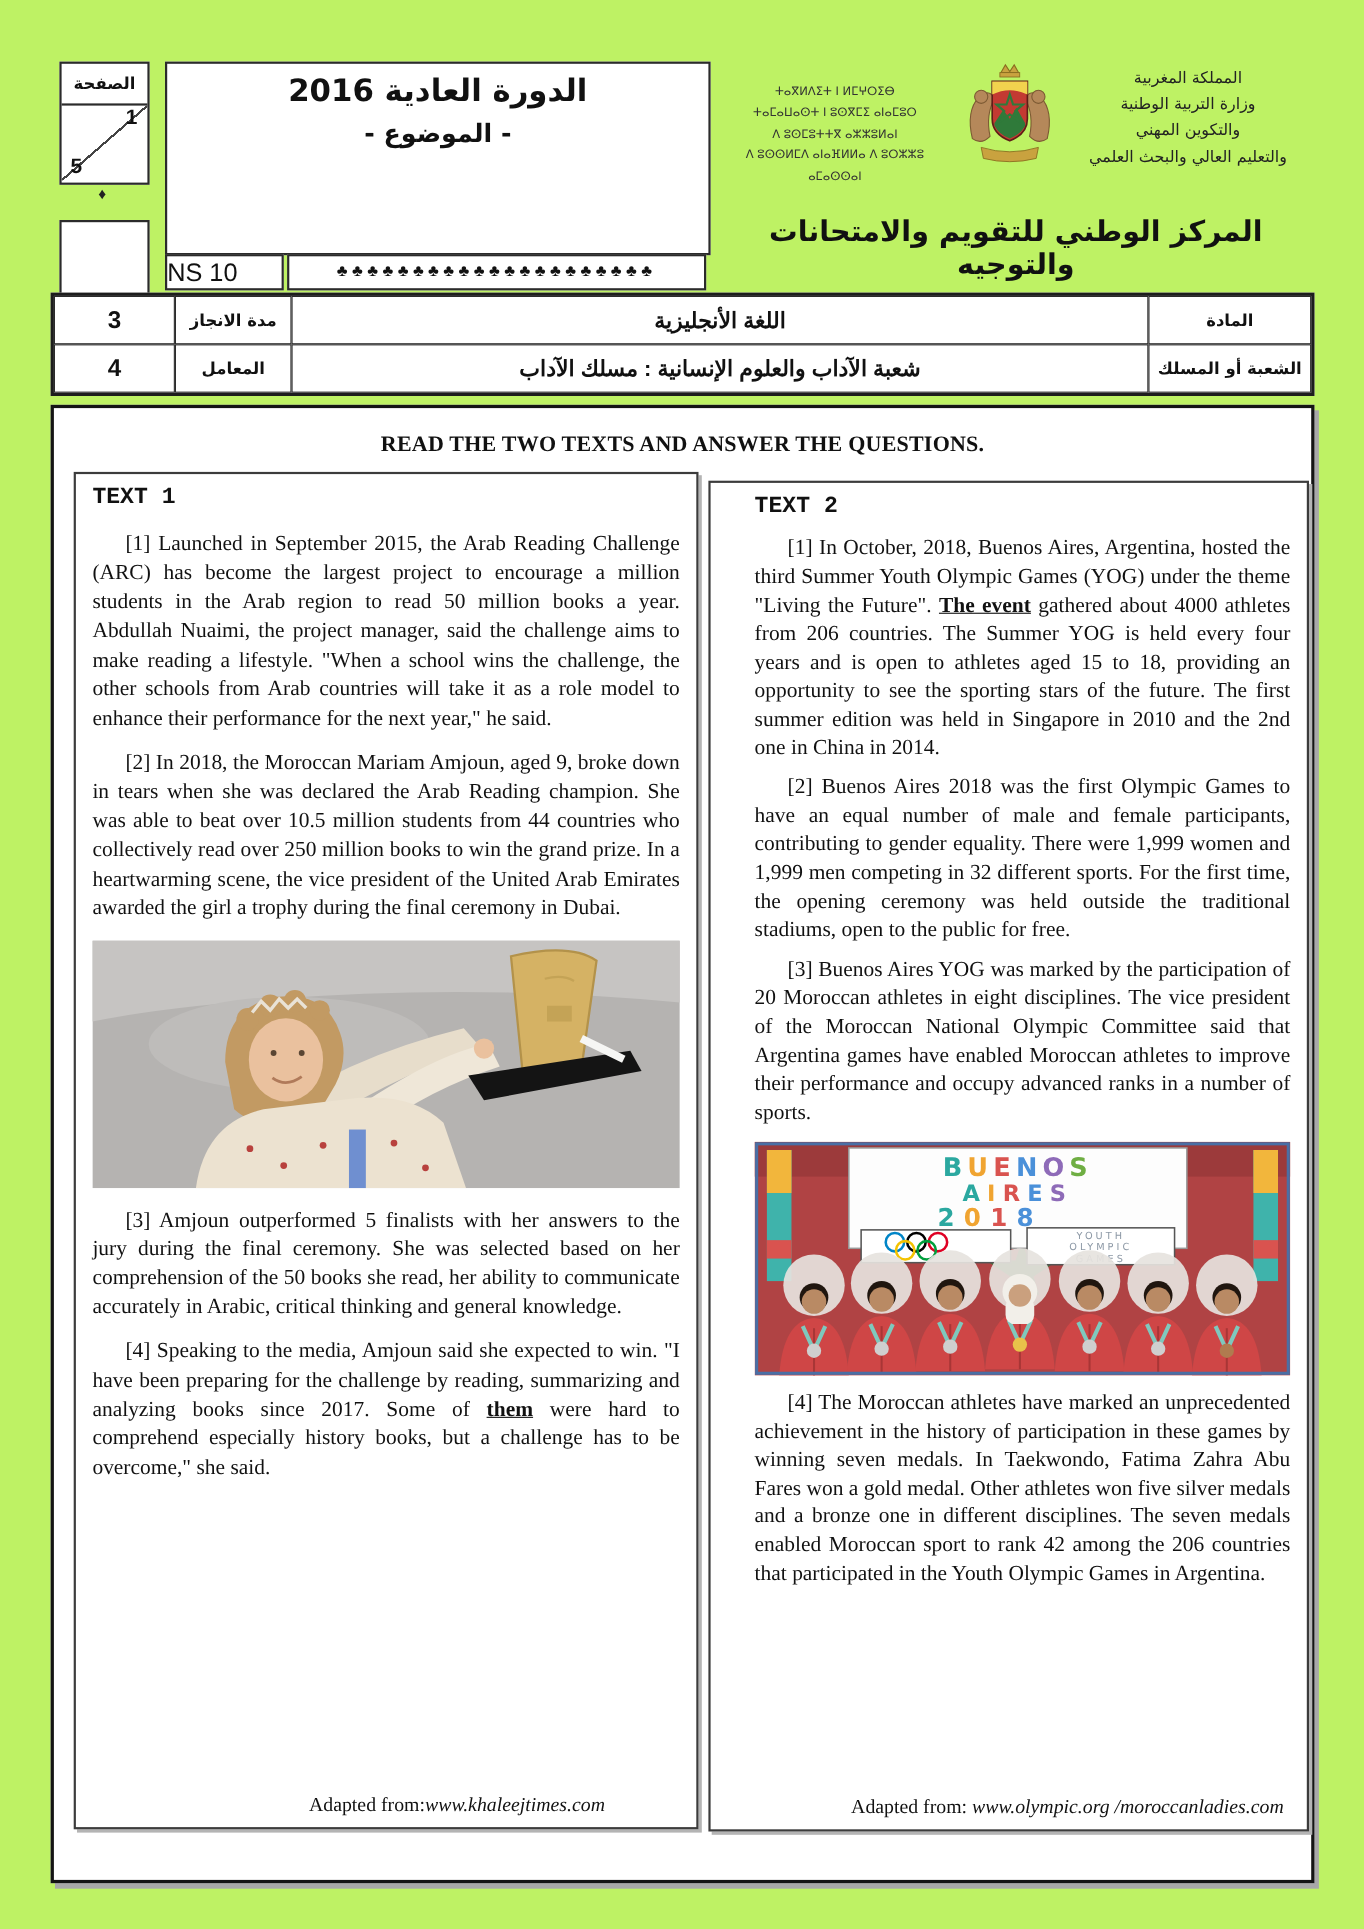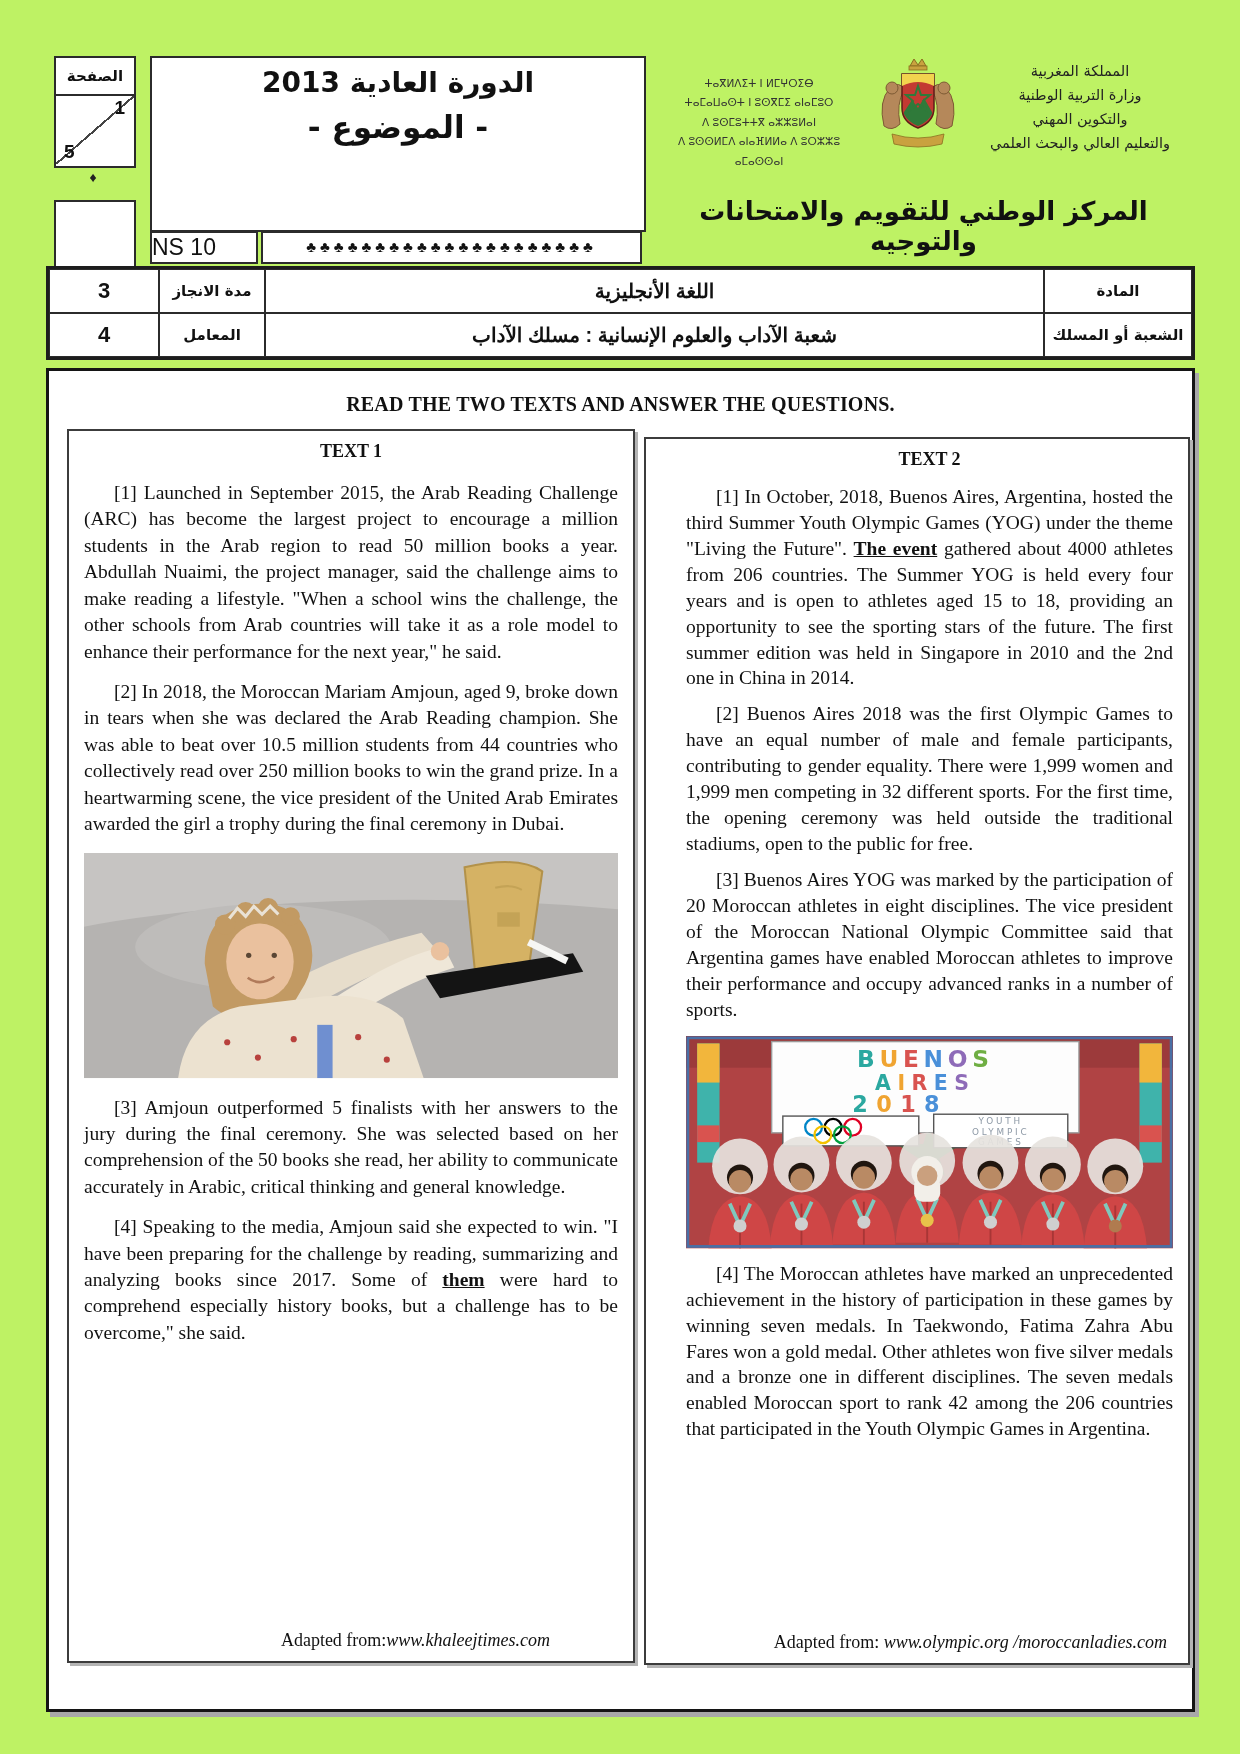--- a/index.html
+++ b/index.html
@@ -14,21 +14,21 @@
         background:linear-gradient(to bottom right,transparent calc(50% - 1px),#444 calc(50% - 1px),#444 calc(50% + 1px),transparent calc(50% + 1px));}
   .pagebox-diag .num-top{position:absolute;top:1px;right:9px;font-family:"Liberation Sans",sans-serif;font-weight:bold;font-size:19px;}
   .pagebox-diag .num-bot{position:absolute;bottom:1px;left:8px;font-family:"Liberation Sans",sans-serif;font-weight:bold;font-size:19px;}
   .diamond{position:absolute;left:54px;top:170px;width:78px;text-align:center;font-size:14px;color:#222;}
   .emptybox{position:absolute;left:54px;top:200px;width:78px;height:88px;border:2px solid #2b2b2b;background:#fff;}
 
   .titlebox{position:absolute;left:150px;top:56px;width:492px;height:172px;border:2px solid #2b2b2b;
         text-align:center;direction:rtl;background:#fff;}
   .title-l1{margin-top:10px;font-family:"DejaVu Sans",sans-serif;font-weight:bold;font-size:31px;}
   .title-l2{margin-top:8px;font-family:"DejaVu Sans",sans-serif;font-weight:bold;font-size:28px;}
-  .title-l3{margin-top:10px;font-family:"DejaVu Sans",sans-serif;font-weight:bold;font-size:31px;}
+  .title-l3{margin-top:10px;font-family:"DejaVu Sans",sans-serif;font-weight:bold;font-size:23px;}
 
   .nsrow{position:absolute;left:150px;top:231px;width:492px;height:33px;display:flex;}
   .nscell{width:104px;border:2px solid #2b2b2b;text-align:left;line-height:29px;
         font-family:"Liberation Sans",sans-serif;font-size:23px;background:#fff;}
   .starscell{flex:1;margin-left:3px;border:2px solid #2b2b2b;text-align:center;line-height:29px;
         font-size:15px;letter-spacing:4px;background:#fff;overflow:hidden;white-space:nowrap;}
 
   .tif-block{position:absolute;left:652px;top:74px;width:214px;text-align:center;
         font-family:"DejaVu Sans",sans-serif;font-size:10.5px;line-height:1.85;color:#333;}
   .logo-wrap{position:absolute;left:872px;top:56px;width:92px;height:96px;}
@@ -48,21 +48,21 @@
 
   
   .main-box{position:absolute;left:46px;top:368px;width:1149px;height:1344px;border:3px solid #141414;
         box-sizing:border-box;background:#fff;box-shadow:4px 5px 0 #a8a8a8;}
   .instruction{margin-top:22px;text-align:center;font-weight:bold;font-size:20px;letter-spacing:.2px;}
 
   .tbox{position:absolute;border:2px solid #3c3c3c;background:#fff;box-shadow:3px 3px 0 #b4b4b4;
         box-sizing:border-box;display:flex;flex-direction:column;padding:4px 15px 10px 15px;}
   .tbox1{left:18px;top:58px;width:568px;height:1234px;}
   .tbox2{left:595px;top:66px;width:546px;height:1228px;padding-left:40px;}
-  .tbox-title{text-align:center;font-weight:bold;font-size:18px;margin:6px 0 4px 0;}
+  .tbox-title{text-align:left;font-weight:bold;font-size:21px;margin:6px 0 4px 0;font-family:Liberation Mono, monospace;}
   .para{margin:14px 0 4px 0;font-size:19.5px;line-height:1.355;text-align:justify;text-indent:30px;}
   .tbox2 .para{margin:10px 0 2px 0;line-height:1.33;}
   .bu{font-weight:bold;text-decoration:underline;}
   .photo{margin:12px 0 2px 0;}
   .photo svg{display:block;width:100%;height:auto;}
   .source{margin-top:auto;text-align:right;font-size:18px;}
   .tbox1 .source{padding-right:68px;}
   .tbox2 .source{padding-right:6px;}
   .source .url{font-style:italic;margin-top:40px;}
 </style>
@@ -75,21 +75,21 @@
     <div class="pagebox-label">الصفحة</div>
     <div class="pagebox-diag">
       <span class="num-top">1</span>
       <span class="num-bot">5</span>
     </div>
   </div>
   <div class="diamond">♦</div>
   <div class="emptybox"></div>
 
   <div class="titlebox">
-    <div class="title-l2">الدورة العادية 2013</div>
+    <div class="title-l2">الدورة العادية 2016</div>
     <div class="title-l3">- الموضوع -</div>
   </div>
   <div class="nsrow">
     <div class="nscell">NS 10</div>
     <div class="starscell">♣♣♣♣♣♣♣♣♣♣♣♣♣♣♣♣♣♣♣♣♣</div>
   </div>
 
   <div class="tif-block">
     <div>ⵜⴰⴳⵍⴷⵉⵜ ⵏ ⵍⵎⵖⵔⵉⴱ</div>
     <div>ⵜⴰⵎⴰⵡⴰⵙⵜ ⵏ ⵓⵙⴳⵎⵉ ⴰⵏⴰⵎⵓⵔ</div>

